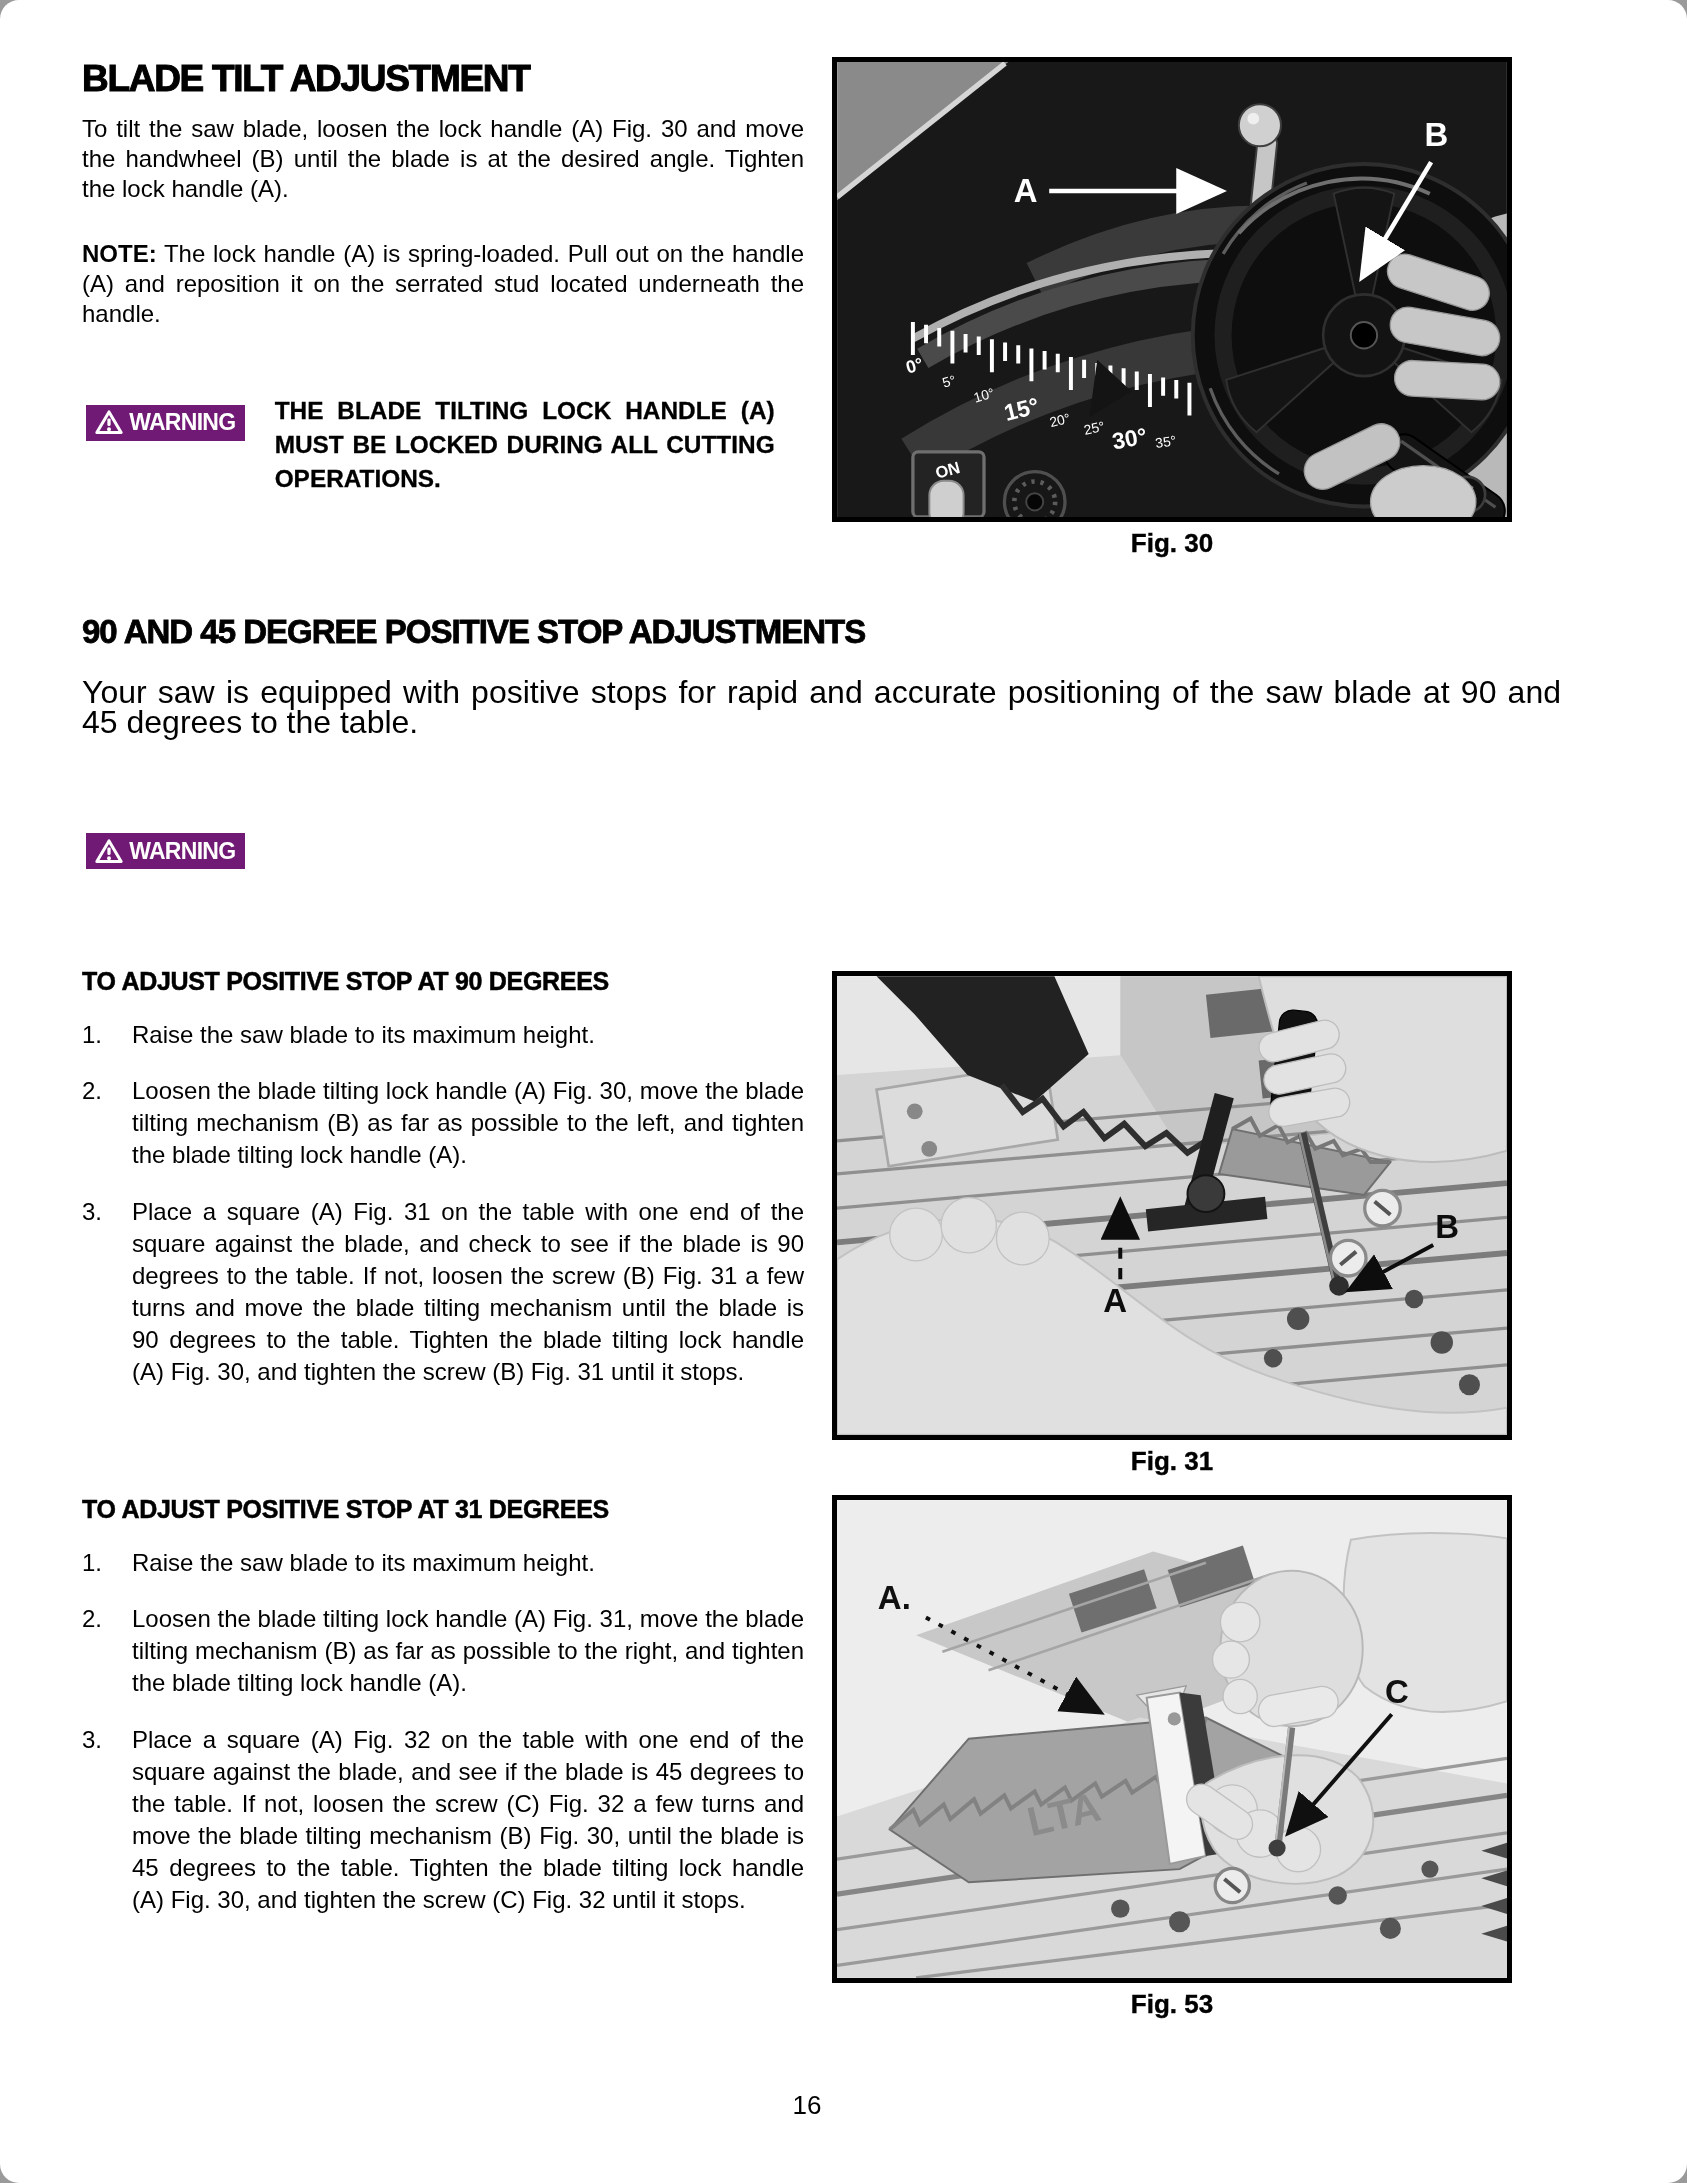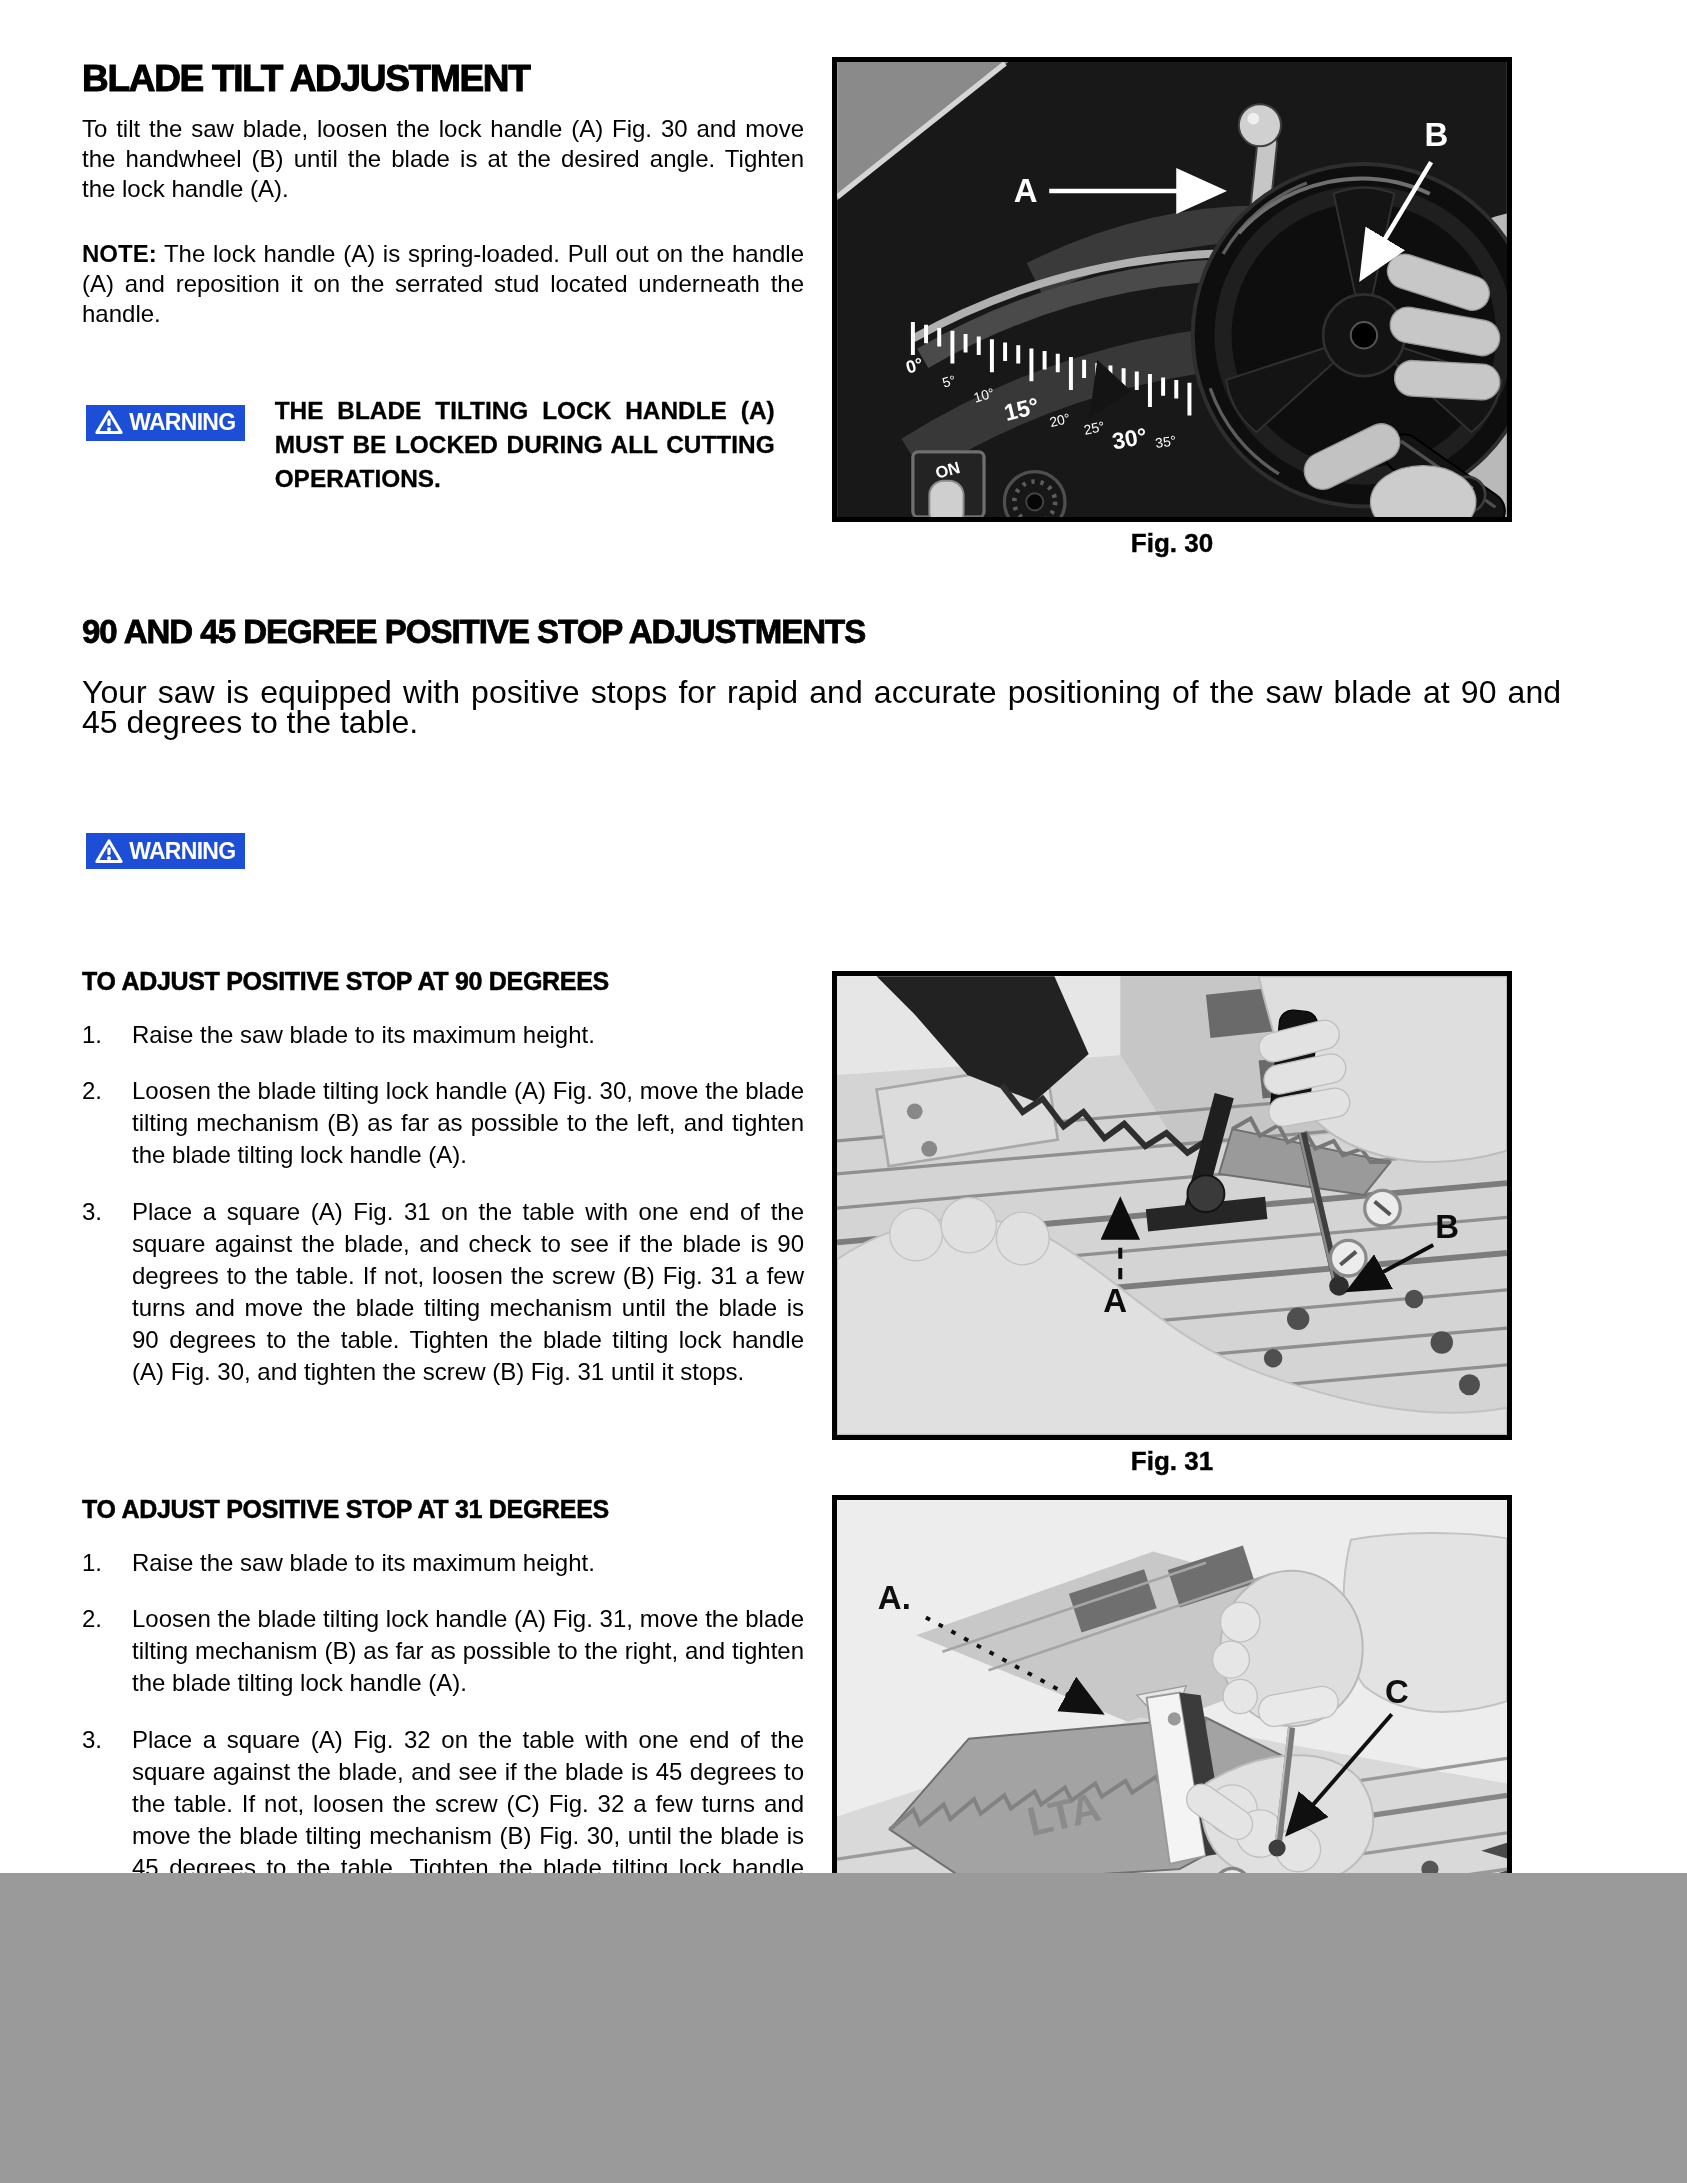--- a/index.html
+++ b/index.html
@@ -1,31 +1,31 @@
 <!DOCTYPE html>
 <html style="font-size:10.5px"><head>
 <meta charset="utf-8">
 <style>
   html,body{margin:0;padding:0;background:#9a9a9a;}
-  .page{position:relative;width:1687px;height:1873px;background:#ffffff;
-        font-family:"Liberation Sans",sans-serif;color:#000;overflow:hidden;}
+  .page{position:relative;width:1687px;height:2183px;background:#ffffff;
+        font-family:"Liberation Sans",sans-serif;color:#000;overflow:hidden;border-radius:19px;}
   .abs{position:absolute;}
   .h1{font-size:37px;font-weight:bold;letter-spacing:-1.3px;-webkit-text-stroke:1px currentColor;white-space:nowrap;}
   .h2{font-size:33px;font-weight:bold;letter-spacing:-1px;-webkit-text-stroke:0.8px currentColor;white-space:nowrap;}
   .h3{font-size:25px;font-weight:bold;letter-spacing:-0.3px;-webkit-text-stroke:0.5px currentColor;white-space:nowrap;}
   .body-text{font-size:24px;line-height:30px;text-align:justify;margin:0;}
   .intro-text{font-size:32px;line-height:30px;text-align:justify;margin:0;}
   .steps{list-style:none;margin:0;padding:0;}
   .list-item{position:relative;font-size:24px;line-height:32px;text-align:justify;
              padding-left:50px;margin-bottom:24.4px;}
   .list-num{position:absolute;left:0;top:0;}
   .warn-row{display:flex;align-items:flex-start;}
   .warn-row.center{align-items:center;}
   .warn-badge{flex:0 0 auto;display:inline-flex;align-items:center;justify-content:center;
-              background:#1d4ed8;color:#fff;height:36px;padding:0 9.2px;gap:6px;
+              background:#701a75;color:#fff;height:36px;padding:0 9.2px;gap:6px;
               font-size:23px;font-weight:bold;letter-spacing:-0.7px;}
   .warn-tri{width:28px;height:24.4px;display:block;}
   .warn-text{font-weight:bold;font-size:24.4px;line-height:34px;text-align:justify;margin:0;
              -webkit-text-stroke:0.3px currentColor;}
   .warn-text.single{white-space:nowrap;text-align:left;}
   .fig{margin:0;}
   .fig-box{border:5.3px solid #000;background:#fff;line-height:0;}
   .fig-box svg{display:block;}
   .fig-caption{text-align:center;font-weight:bold;font-size:26px;margin-top:6px;
                -webkit-text-stroke:0.4px currentColor;}

